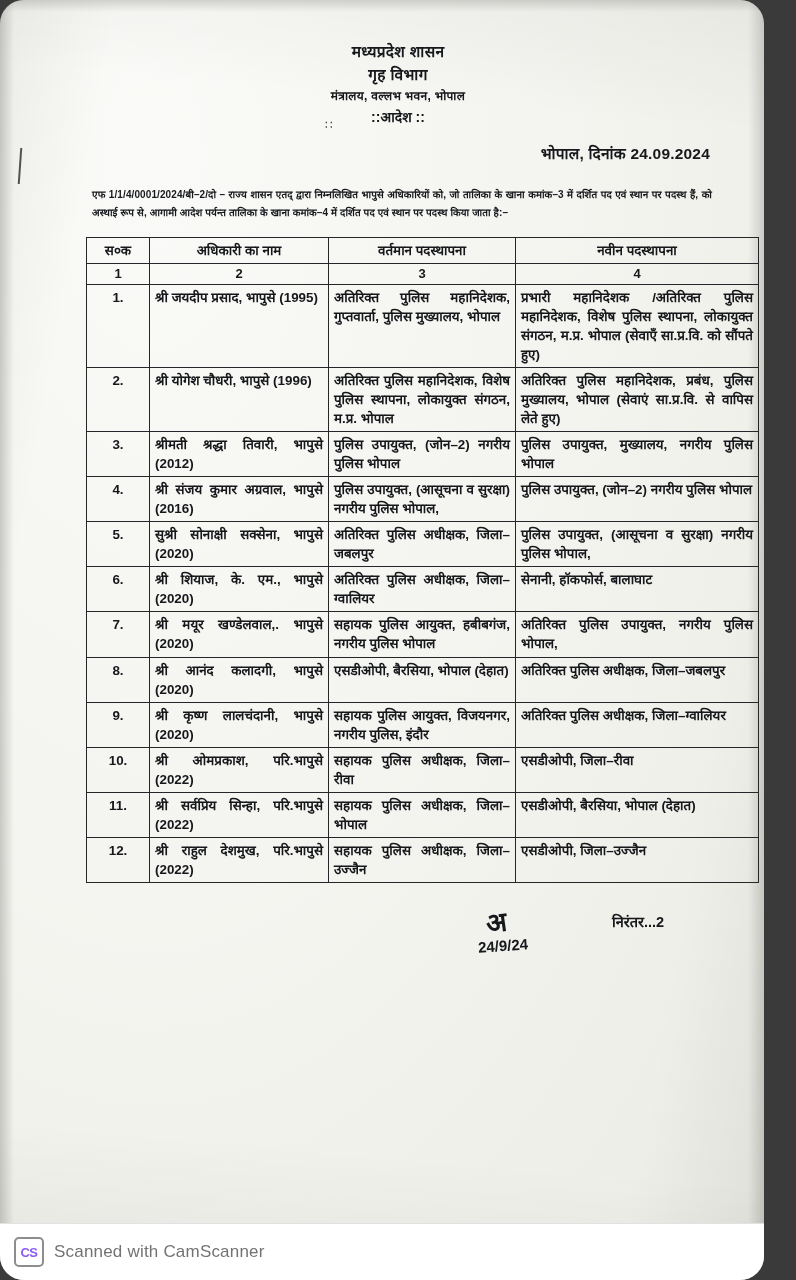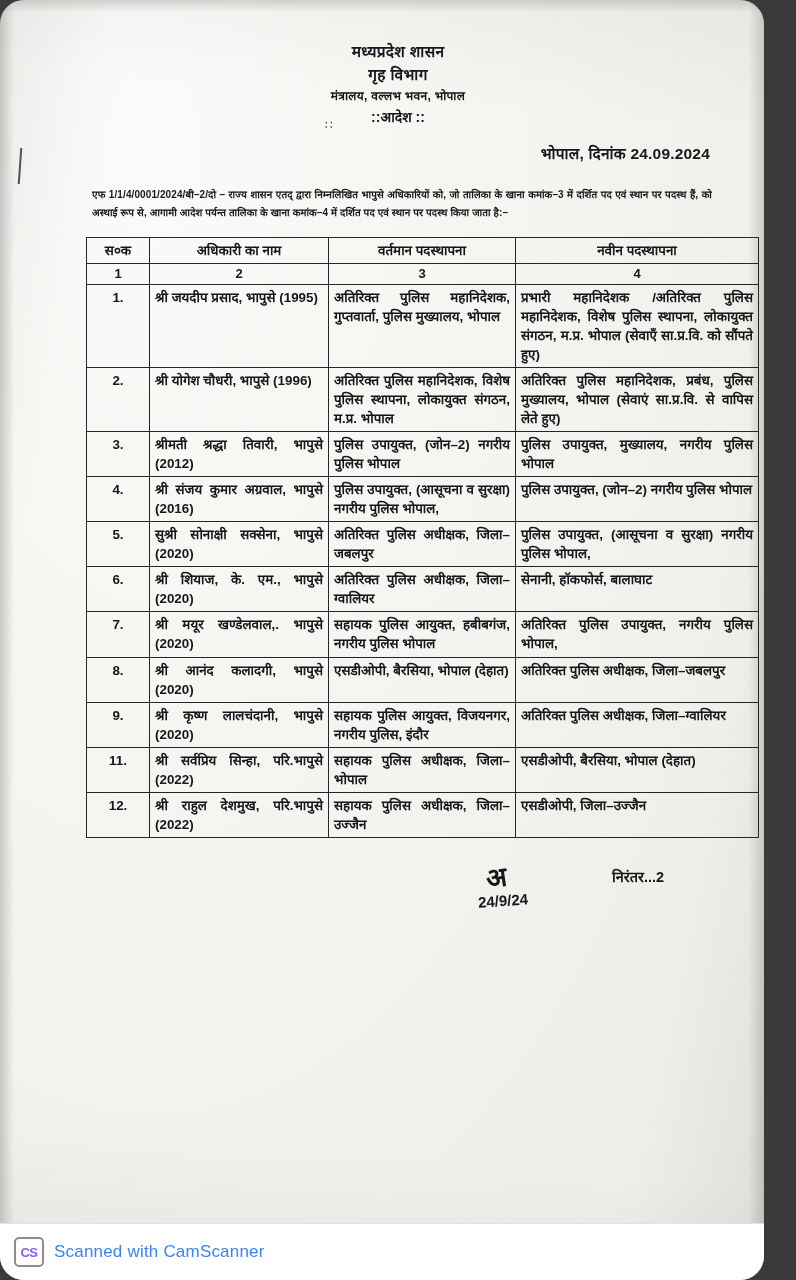--- a/index.html
+++ b/index.html
@@ -178,21 +178,21 @@
     display: flex;
     align-items: center;
     justify-content: center;
     font-size: 13px;
     font-weight: 700;
     color: #8b5cf6;
     letter-spacing: -0.5px;
   }
   .cs-text {
     font-size: 17px;
-    color: #3b82f6;
+    color: #737373;
     letter-spacing: 0.2px;
   }
   .pen-mark {
     position: absolute;
     left: 19px;
     top: 148px;
     width: 2px;
     height: 36px;
     background: #2a2a2a;
     transform: rotate(4deg);
@@ -295,20 +295,26 @@
           <td class="cell-just">एसडीओपी, बैरसिया, भोपाल (देहात)</td>
           <td class="cell-just">अतिरिक्त पुलिस अधीक्षक, जिला–जबलपुर</td>
         </tr>
         <tr>
           <td class="sn">9.</td>
           <td class="cell-just">श्री कृष्ण लालचंदानी, भापुसे (2020)</td>
           <td class="cell-just">सहायक पुलिस आयुक्त, विजयनगर, नगरीय पुलिस, इंदौर</td>
           <td class="cell-just">अतिरिक्त पुलिस अधीक्षक, जिला–ग्वालियर</td>
         </tr>
         <tr>
+          <td class="sn">10.</td>
+          <td class="cell-just">श्री ओमप्रकाश, परि.भापुसे (2022)</td>
+          <td class="cell-just">सहायक पुलिस अधीक्षक, जिला–रीवा</td>
+          <td class="cell-just">एसडीओपी, जिला–रीवा</td>
+        </tr>
+        <tr>
           <td class="sn">11.</td>
           <td class="cell-just">श्री सर्वप्रिय सिन्हा, परि.भापुसे (2022)</td>
           <td class="cell-just">सहायक पुलिस अधीक्षक, जिला–भोपाल</td>
           <td class="cell-just">एसडीओपी, बैरसिया, भोपाल (देहात)</td>
         </tr>
         <tr>
           <td class="sn">12.</td>
           <td class="cell-just">श्री राहुल देशमुख, परि.भापुसे (2022)</td>
           <td class="cell-just">सहायक पुलिस अधीक्षक, जिला–उज्जैन</td>
           <td class="cell-just">एसडीओपी, जिला–उज्जैन</td>

